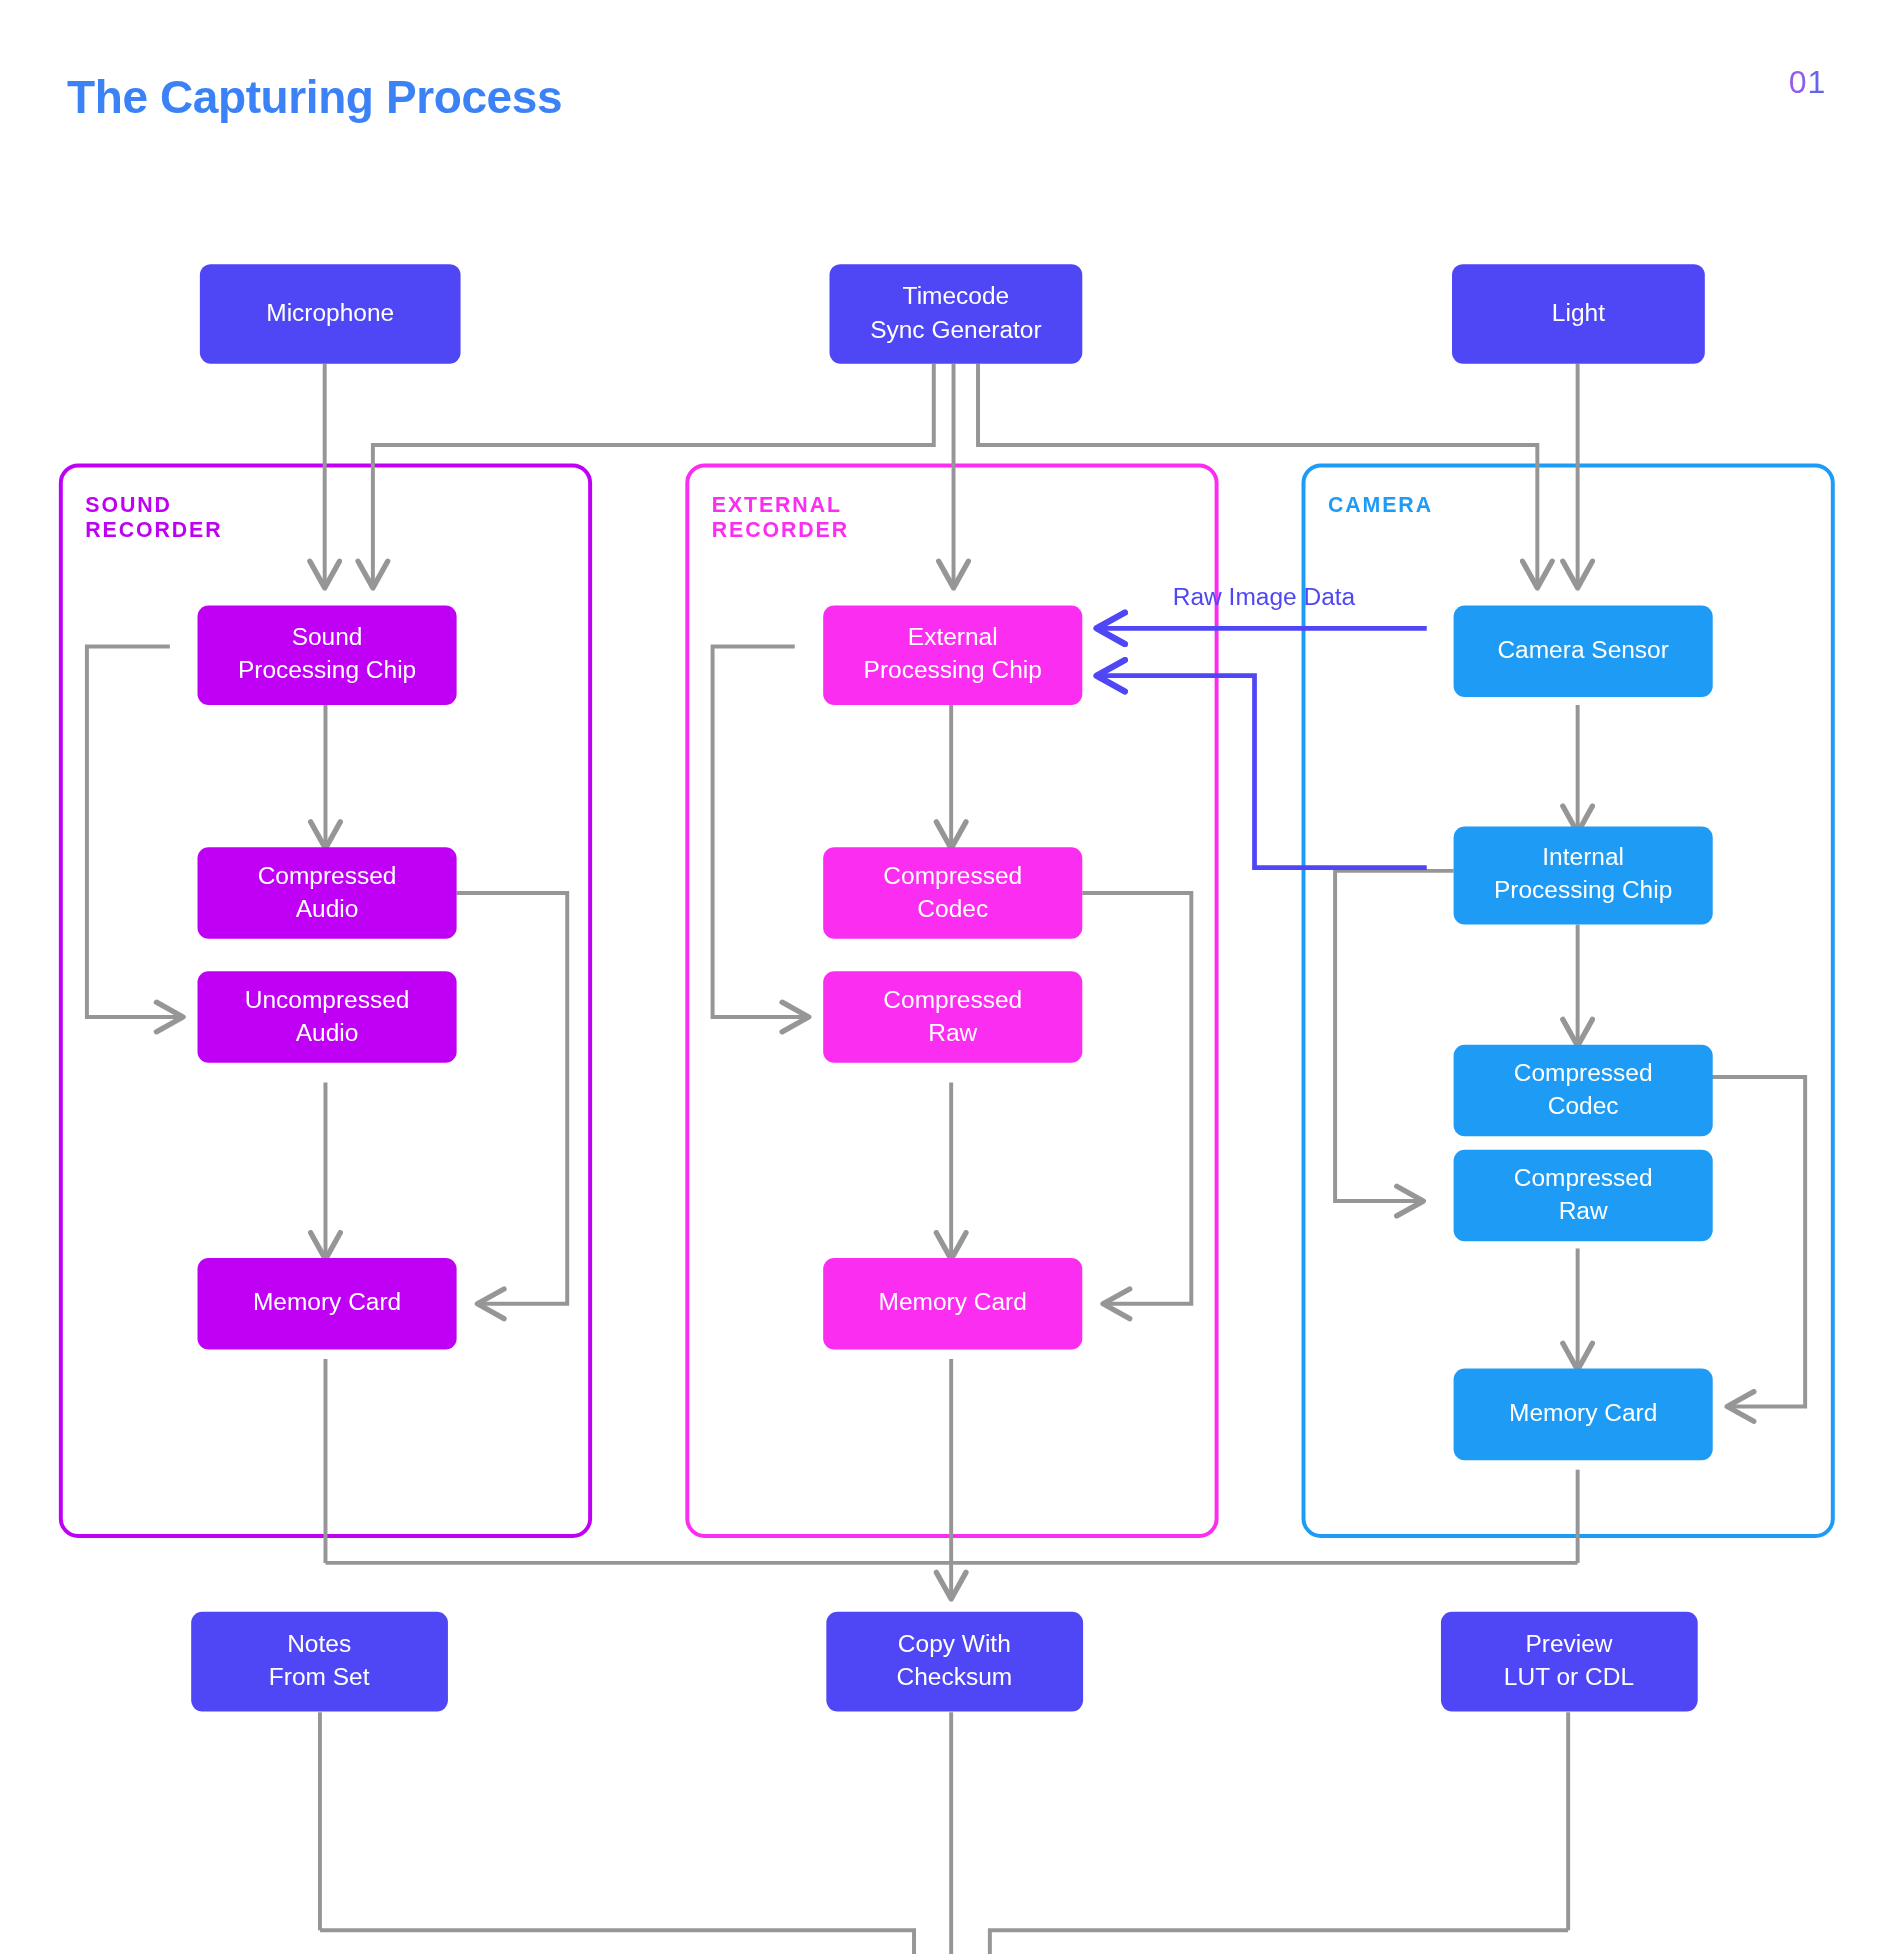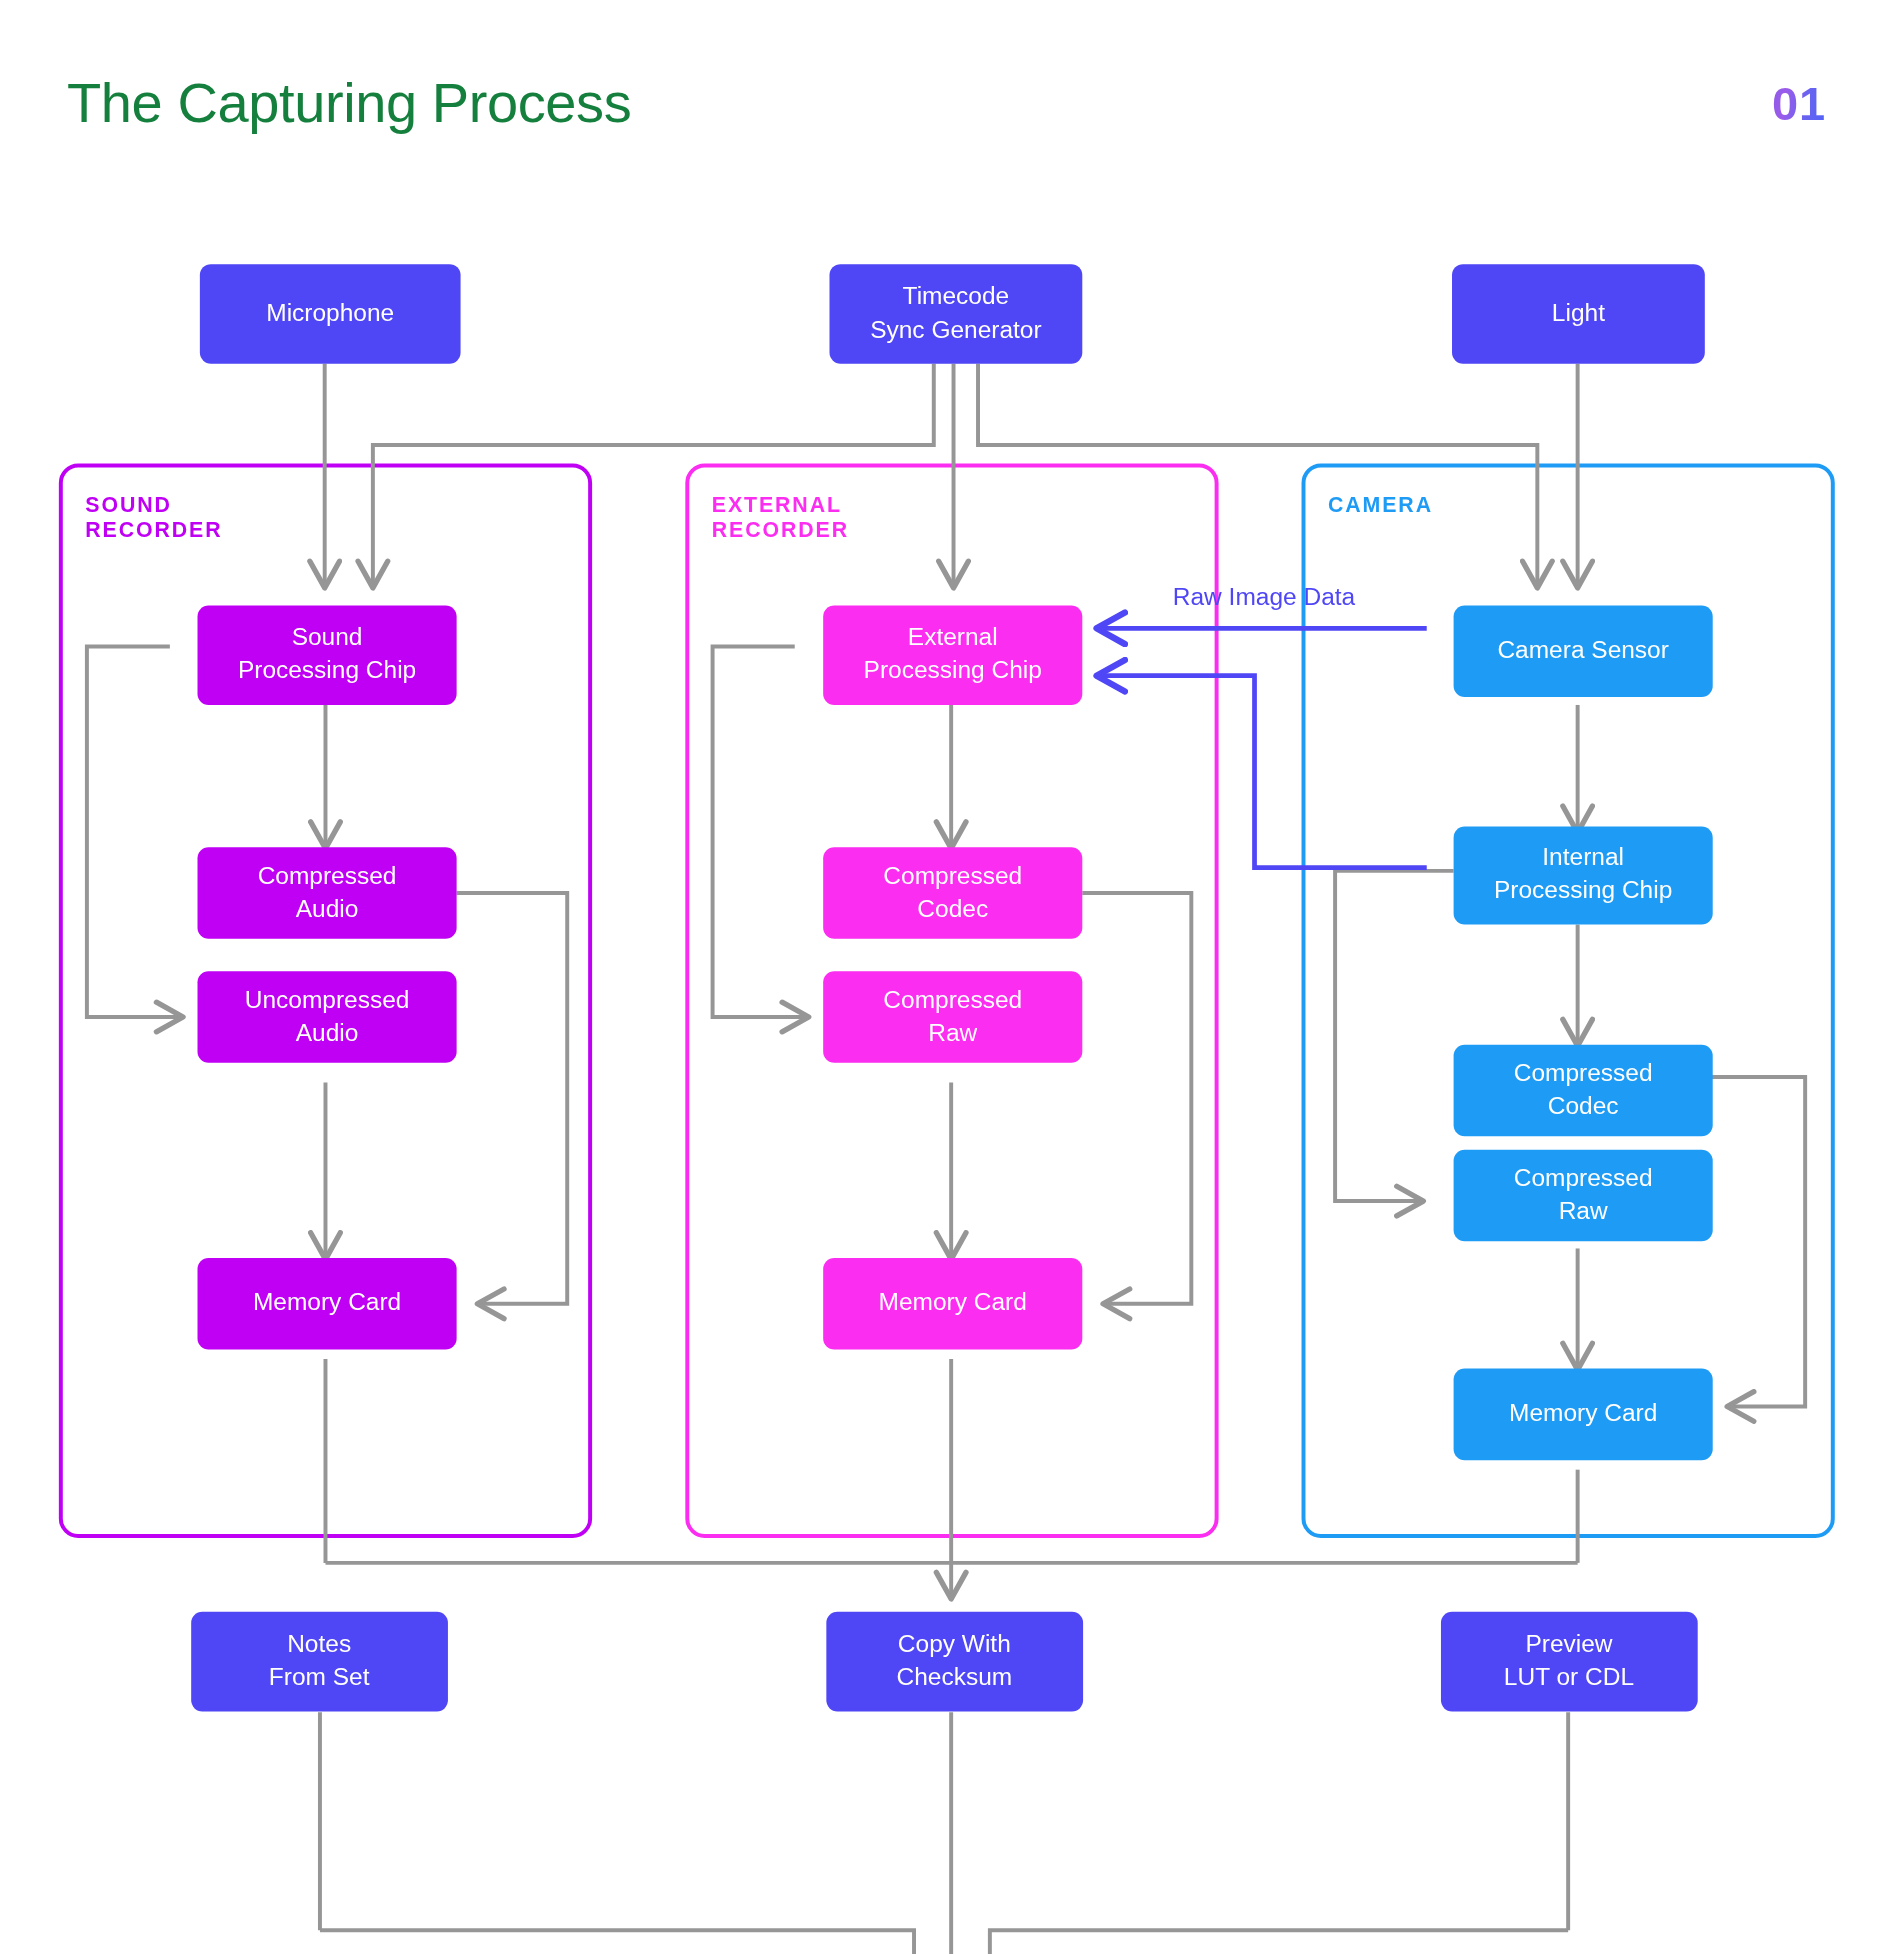--- a/index.html
+++ b/index.html
@@ -1,26 +1,26 @@
 <!DOCTYPE html>
 <html style="font-size:12.6px"><head>
 <meta charset="utf-8">
 <style>
   html,body{margin:0;padding:0;background:#ffffff;}
   body{width:1896px;height:1955px;position:relative;overflow:hidden;
        font-family:"Liberation Sans", sans-serif;}
 
   #page-title{
     position:absolute; left:67px; top:70px;
-    font-size:56px; font-weight:400; color:#15803d;
+    font-size:46px; font-weight:700; color:#3b82f6;
     letter-spacing:-0.4px; white-space:nowrap;
   }
   #step-badge{
-    position:absolute; right:70px; top:76px;
-    font-size:47px; font-weight:700; letter-spacing:0.8px;
+    position:absolute; right:70px; top:64px;
+    font-size:32px; font-weight:400; letter-spacing:0.8px;
     background:linear-gradient(100deg,#8B5BE8 0%,#9B5BEA 25%,#6B63F0 60%,#4F63F7 100%);
     -webkit-background-clip:text; background-clip:text; color:transparent;
   }
 
   svg.canvas{position:absolute; left:0; top:0; width:1896px; height:1955px;}
 
   
   .nlabel{ fill:#ffffff; font-family:"Liberation Sans",sans-serif;
            font-size:31px; text-anchor:middle; dominant-baseline:middle; }
   .glabel{ font-family:"Liberation Sans",sans-serif; font-size:27px;

